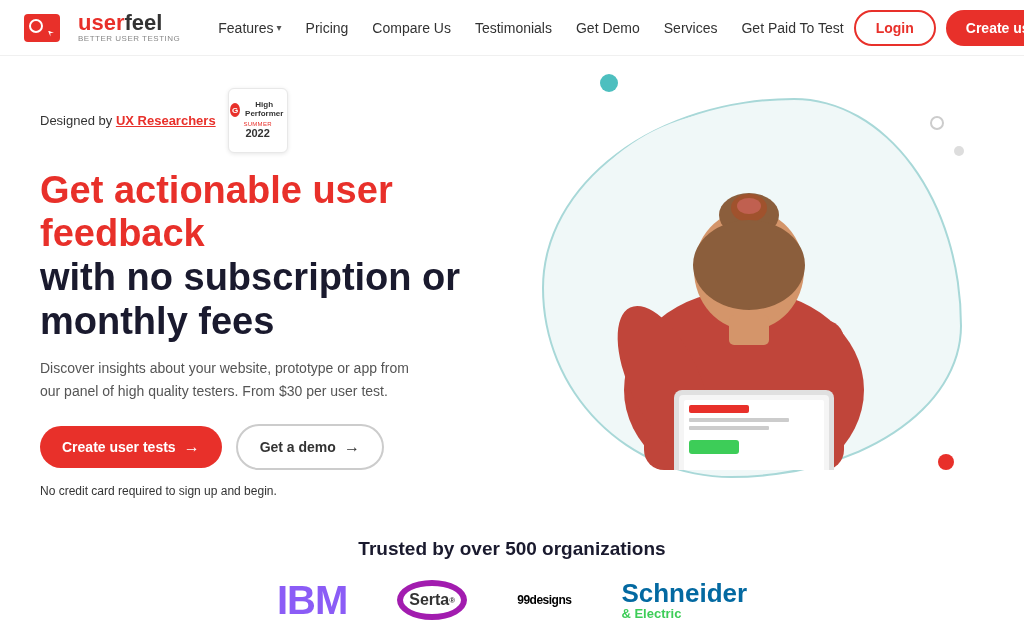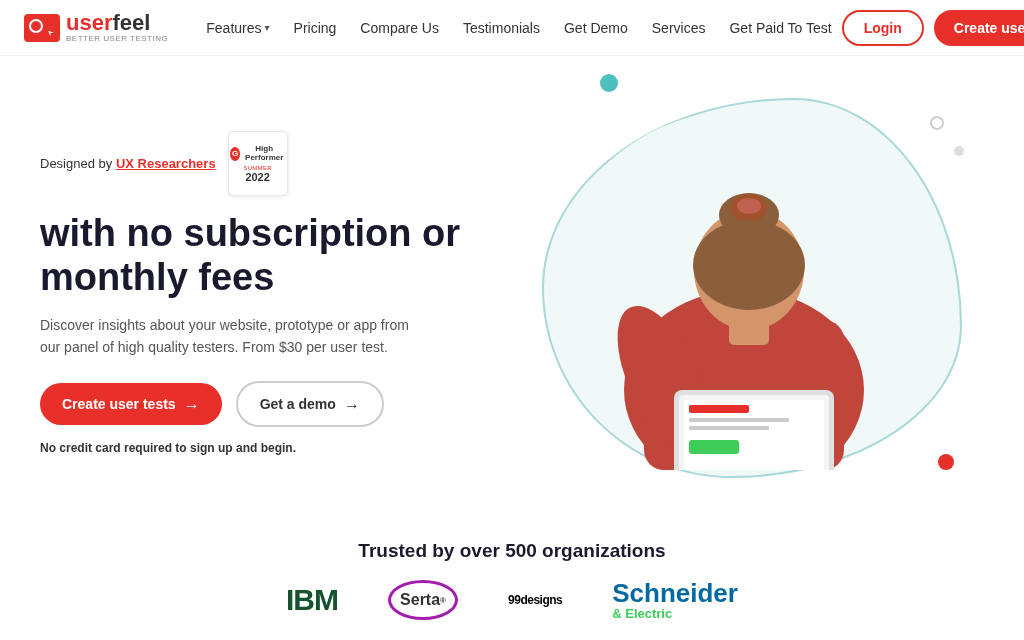--- a/index.html
+++ b/index.html
@@ -12,21 +12,21 @@
       padding: 0 24px;
       height: 56px;
       border-bottom: 1px solid #f0f0f0;
       background: #fff;
       position: relative;
       z-index: 10;
     }
     .logo-area {
       display: flex;
       align-items: center;
-      gap: 6px;
+      gap: 18px;
       margin-right: 28px;
       flex-shrink: 0;
     }
     .logo-icon {
       width: 36px;
       height: 28px;
       background: #e8302a;
       border-radius: 4px;
       display: flex;
       align-items: center;
@@ -250,21 +250,21 @@
       font-size: 14px;
       font-weight: 600;
       cursor: pointer;
     }
     .btn-arrow {
       font-size: 16px;
     }
     .no-credit {
       font-size: 12px;
       color: #333;
-      font-weight: 700;
+      font-weight: 400;
     }
 
     
     .hero-right {
       flex: 1;
       position: relative;
       display: flex;
       align-items: center;
       justify-content: center;
       height: 100%;
@@ -318,29 +318,29 @@
       color: #1a1a2e;
       margin-bottom: 18px;
     }
     .logos-row {
       display: flex;
       align-items: center;
       justify-content: center;
       gap: 50px;
     }
     .logo-ibm {
-      font-size: 30px;
+      font-size: 40px;
       font-weight: 900;
-      color: #14532d;
+      color: #8b5cf6;
       letter-spacing: -1px;
     }
     .logo-serta {
       width: 70px;
       height: 40px;
-      border: 3px solid #a21caf;
+      border: 6px solid #a21caf;
       border-radius: 50%;
       display: flex;
       align-items: center;
       justify-content: center;
       font-size: 16px;
       font-weight: 800;
       color: #333;
       background: #fff;
     }
     .logo-99designs {
@@ -431,20 +431,21 @@
           <div class="g2-label">
             <span>High Performer</span>
           </div>
         </div>
         <div class="g2-summer">SUMMER</div>
         <div class="g2-year">2022</div>
       </div>
     </div>
 
     <div class="hero-headline">
+      <div class="headline-accent">Get actionable user feedback</div>
       <div class="headline-dark">
         <span>with no subscription or</span><br>
         <span>monthly fees</span>
       </div>
     </div>
 
     <p class="hero-sub">Discover insights about your website, prototype or app from our panel of high quality testers. From $30 per user test.</p>
 
     <div class="hero-buttons">
       <button class="btn-hero-primary">

